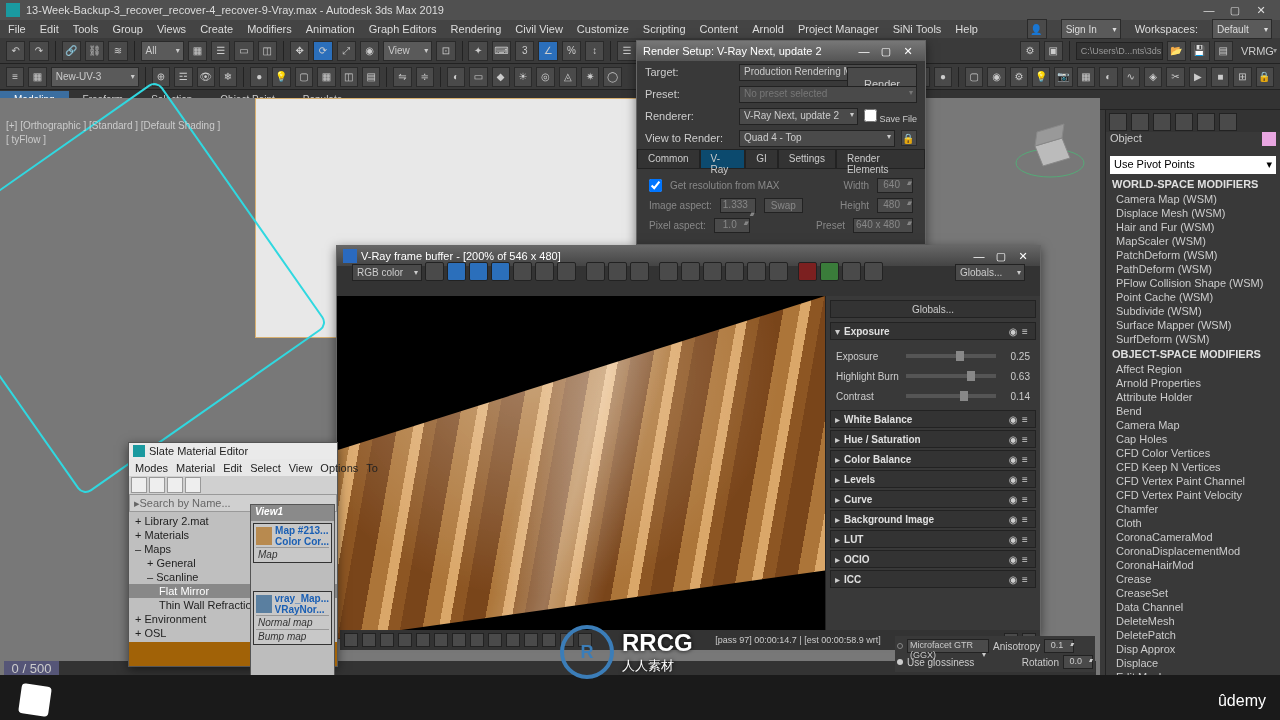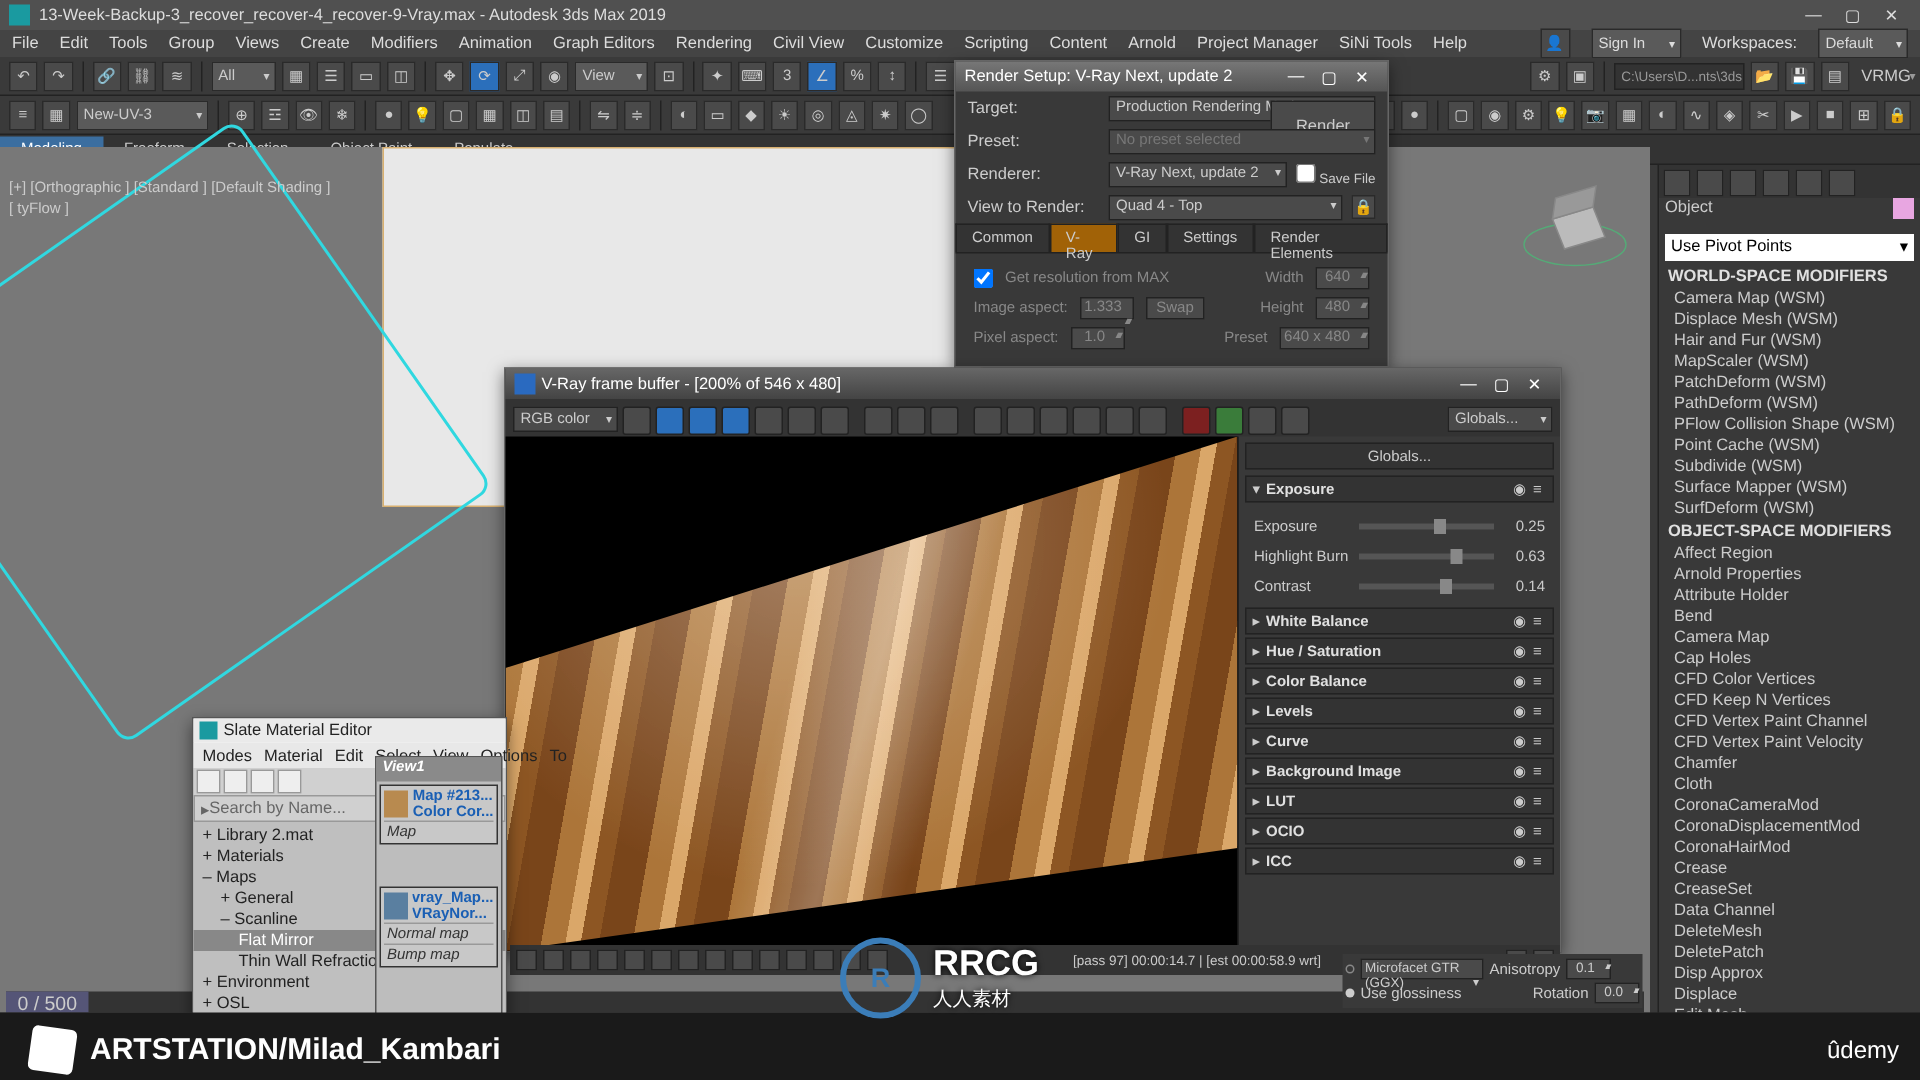--- a/index.html
+++ b/index.html
@@ -38,50 +38,50 @@
 .dlg{position:absolute;background:#393939;border:1px solid #666;box-shadow:0 3px 10px rgba(0,0,0,.5);}
 .dlg .dlg-title{height:20px;background:linear-gradient(#777,#555);display:flex;align-items:center;padding:0 6px;color:#fff;font-size:11px;}
 .dlg .dlg-title .sp{flex:1;}
 .dlg .dlg-title .xb{width:22px;text-align:center;}
 .rs-row{display:flex;align-items:center;height:22px;padding:0 8px;gap:6px;font-size:11px;}
 .rs-row .lbl{width:88px;color:#ccc;}
 .rs-row .fld{flex:1;height:17px;background:#4a4a4a;border:1px solid #222;font-size:10px;padding:1px 16px 1px 4px;position:relative;}
 .rs-row .fld:after{content:"▾";position:absolute;right:3px;font-size:8px;}
 .rs-tabs{display:flex;height:20px;border-bottom:1px solid #222;}
 .rs-tabs .t{padding:3px 10px;font-size:10px;background:#333;border:1px solid #222;border-bottom:none;}
-.rs-tabs .t.on{background:#a16207;}
+.rs-tabs .t.on{background:#0c4a6e;}
 .rs-body{padding:6px 12px;font-size:10px;color:#888;}
 .rs-body .ln{display:flex;height:20px;align-items:center;gap:8px;}
 .rs-body .num{width:36px;height:15px;background:#4a4a4a;border:1px solid #222;text-align:right;padding:0 12px 0 2px;position:relative;}
 .rs-body .num:after{content:"▴▾";position:absolute;right:2px;font-size:7px;letter-spacing:-2px;}
 .render-btn{width:70px;height:32px;background:#4a4a4a;border:1px solid #222;font-size:11px;text-align:center;line-height:32px;}
 
 .vfb{left:336px;top:245px;width:705px;height:390px;}
-.vfb .tbar{height:25px;background:#333;display:flex;gap:3px;padding:5px;align-items:flex-start;}
+.vfb .tbar{height:25px;background:#333;display:flex;gap:3px;padding:15px;align-items:flex-end;}
 .vfb .ic{width:19px;height:19px;background:#4a4a4a;border:1px solid #222;border-radius:2px;}
 .vfb .ic.b{background:#2b6fbb;}
 .vfb .ic.r{background:#7c2020;}
 .vfb .ic.gn{background:#3a7c3a;}
 .vfb .chn{height:17px;background:#4a4a4a;border:1px solid #222;padding:0 14px 0 4px;font-size:10px;display:flex;align-items:center;position:relative;}
 .vfb .chn:after{content:"▾";position:absolute;right:3px;font-size:8px;}
 .vfb-main{display:flex;height:calc(100% - 45px);}
 .vfb-img{flex:1;background:#000;position:relative;overflow:hidden;}
 .vfb-side{width:215px;background:#393939;border-left:1px solid #222;padding:4px 4px 0 4px;font-size:10px;}
 .vfb-side .gl{height:18px;text-align:center;background:#333;border:1px solid #222;margin-bottom:4px;font-size:10px;line-height:18px;position:relative;}
 .acc{height:18px;background:#333;border:1px solid #222;margin-bottom:2px;display:flex;align-items:center;padding:0 4px;}
 .acc .ttl{flex:1;font-weight:bold;color:#e0e0e0;}
 .acc .tog{width:12px;text-align:center;}
 .exp-body{padding:4px 6px;}
 .exp-row{display:flex;align-items:center;height:20px;}
 .exp-row .el{width:70px;}
 .exp-row .sl{flex:1;height:4px;background:#555;position:relative;}
 .exp-row .sl .hnd{position:absolute;top:-3px;width:8px;height:10px;background:#888;}
 .exp-row .ev{width:34px;text-align:right;}
 
-.slate{left:128px;top:478px;width:210px;height:225px;background:#ffffff;color:#222;border:1px solid #555;font-size:11px;}
+.slate{left:128px;top:442px;width:210px;height:225px;background:#a16207;color:#222;border:1px solid #555;font-size:11px;}
 .slate .st-top{height:16px;background:#eaeaea;padding:1px 4px;display:flex;align-items:center;gap:4px;}
 .slate .st-menu{height:17px;background:#e8e8e8;display:flex;gap:8px;padding:0 6px;align-items:center;}
 .slate .st-tool{height:18px;background:#d0d0d0;display:flex;gap:2px;padding:1px 2px;}
 .slate .st-tool .b{width:16px;height:16px;background:#eee;border:1px solid #999;}
 .slate .st-nav{height:18px;background:#666;color:#fff;padding:2px 6px;font-weight:bold;}
 .slate .st-search{height:18px;background:#d0d0d0;border:1px solid #999;display:flex;align-items:center;padding:0 4px;color:#666;}
 .slate .tree{background:#bfbfbf;padding:2px 0;}
 .slate .tnode{padding:1px 6px;}
 .slate .tnode.l2{padding-left:18px;}
 .slate .tnode.l3{padding-left:30px;}
@@ -641,16 +641,15 @@
  <div class="ci">R</div>
  <div>
   <div class="tx">RRCG</div>
   <div style="color:#fff;font-size:13px;text-shadow:0 0 4px #000">人人素材</div>
  </div>
 </div>
 
 <div class="footer">
  <div class="brand">
   <div class="logo"></div>
-  <div class="txt">ARTSTATION/Milad_Kambari</div>
  </div>
  <div class="ud">ûdemy</div>
 </div>
 
 </body></html>

